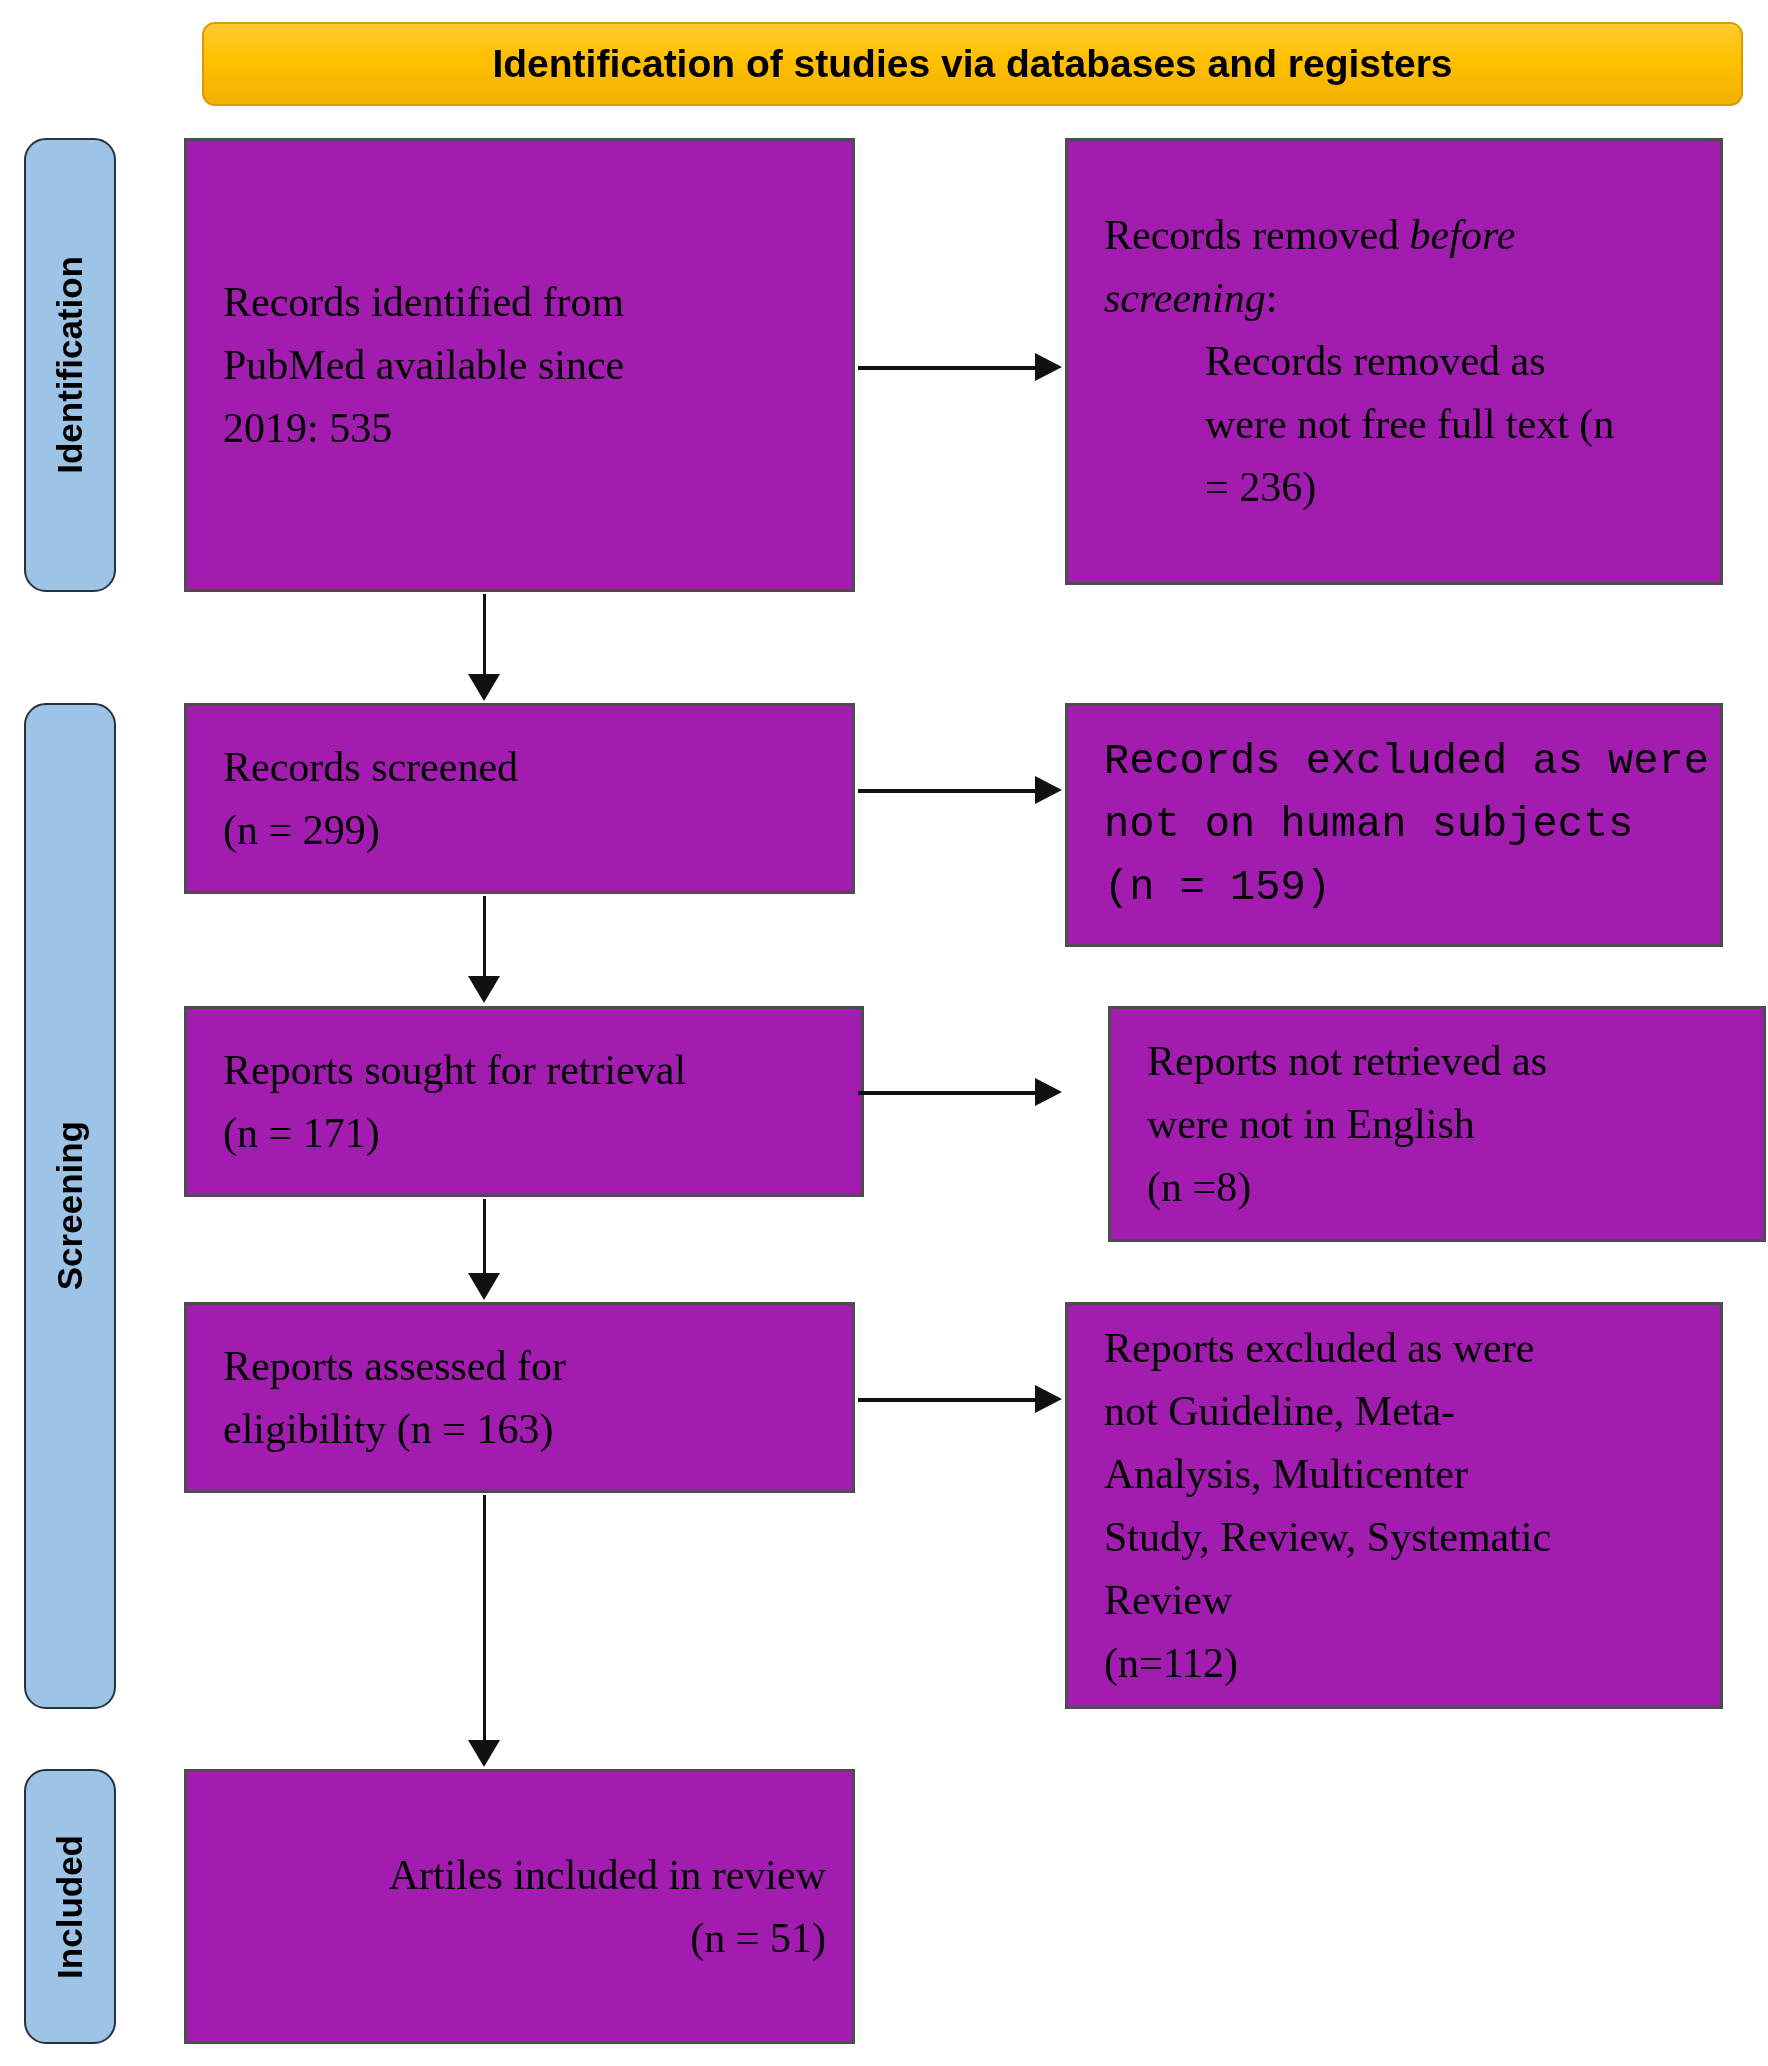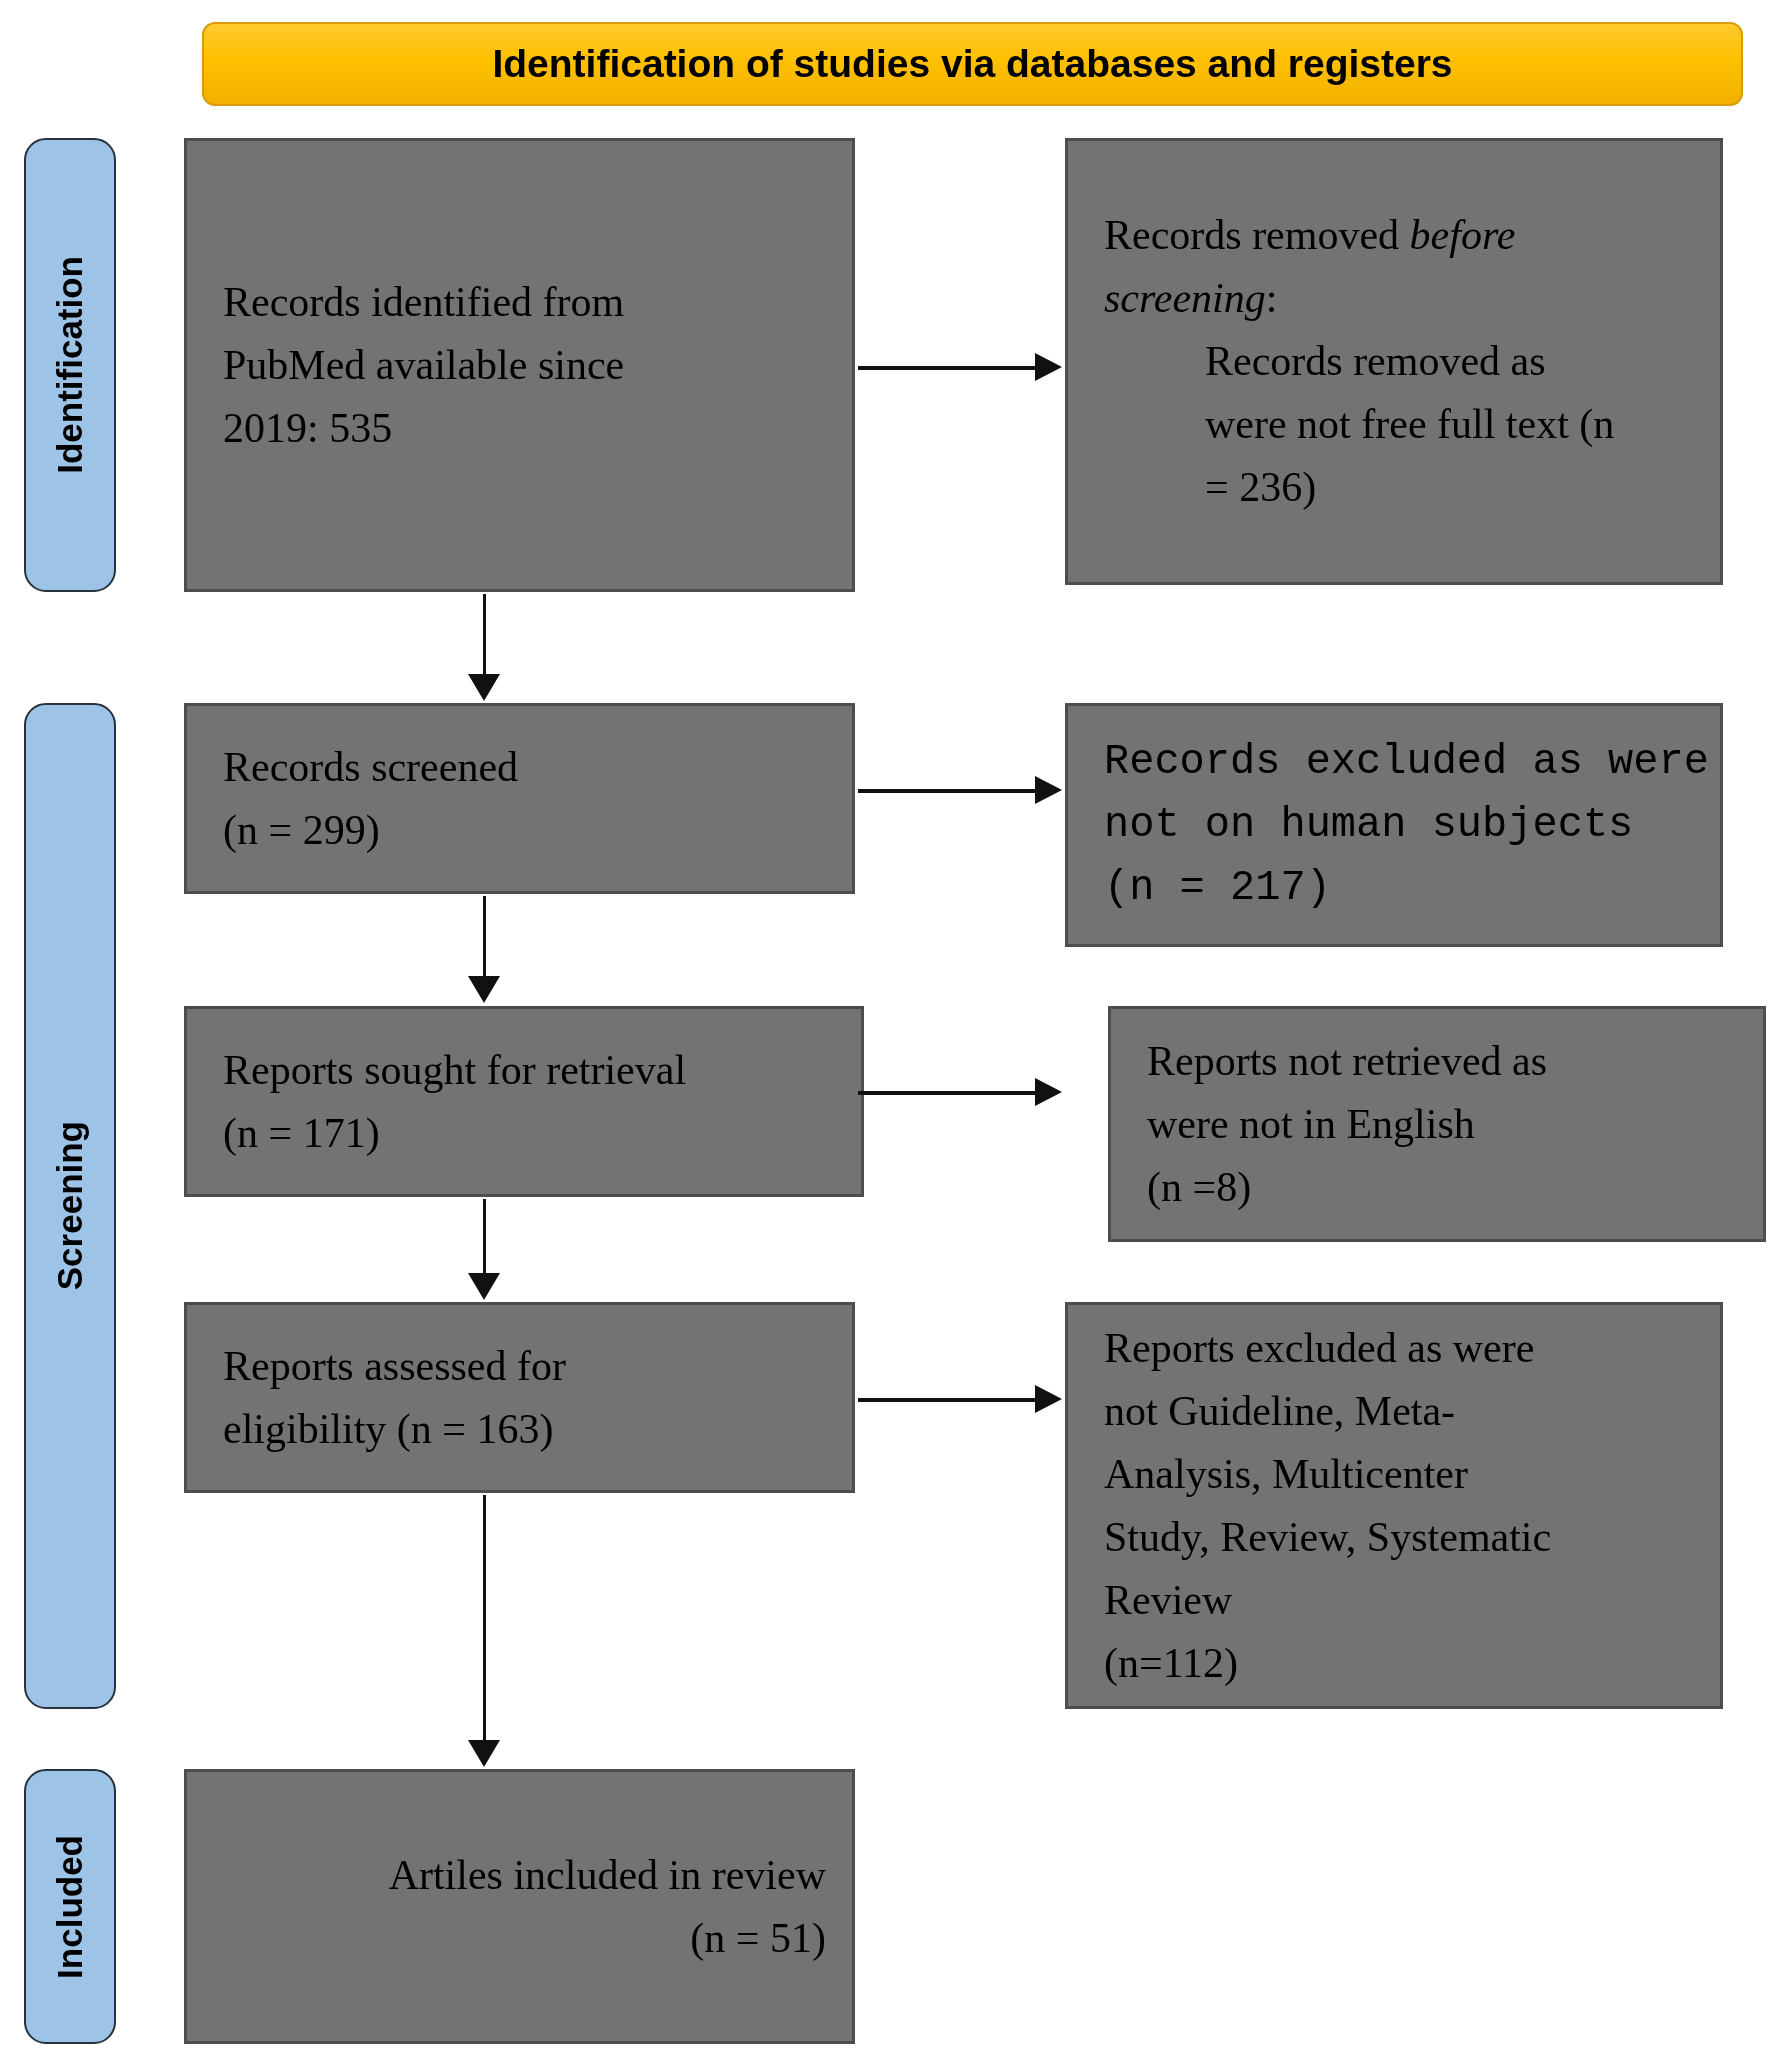--- a/index.html
+++ b/index.html
@@ -16,21 +16,21 @@
           display:flex;align-items:center;justify-content:center;}
   .banner span{font-family:"Liberation Sans",sans-serif;font-weight:bold;font-size:39px;color:#000;}
   .stage{position:absolute;left:24px;width:92px;box-sizing:border-box;
          background:var(--stage-bg);border:2.9px solid var(--stage-border);border-radius:22px;
          display:flex;align-items:center;justify-content:center;}
   .stage .vtext{writing-mode:vertical-rl;transform:rotate(180deg);
          font-family:"Liberation Sans",sans-serif;font-weight:bold;font-size:35px;color:#000;}
   .stage-ident{top:138px;height:454px;}
   .stage-screen{top:703px;height:1006px;}
   .stage-incl{top:1769px;height:275px;}
-  .box{position:absolute;box-sizing:border-box;background:#737373;border:3.6px solid var(--box-border);
+  .box{position:absolute;box-sizing:border-box;background:#a21caf;border:3.6px solid var(--box-border);
        display:flex;flex-direction:column;justify-content:center;
        padding:7.2px 26px 7.2px 36px;font-size:42px;line-height:1.5;}
   .b-identified{left:184px;top:138px;width:671px;height:454px;}
   .b-removed{left:1065px;top:138px;width:658px;height:447px;}
   .b-screened{left:184px;top:703px;width:671px;height:191px;}
   .b-excluded1{left:1065px;top:703px;width:658px;height:244px;font-family:Liberation Mono, monospace;}
   .b-sought{left:184px;top:1006px;width:680px;height:191px;}
   .b-notret{left:1108px;top:1006px;width:658px;height:236px;}
   .b-assessed{left:184px;top:1302px;width:671px;height:191px;}
   .b-excluded2{left:1065px;top:1302px;width:658px;height:407px;}
@@ -82,21 +82,21 @@
   </div>
 
   <div class="box b-screened">
     <div class="line">Records screened</div>
     <div class="line">(n = 299)</div>
   </div>
 
   <div class="box b-excluded1">
     <div class="line">Records excluded as were</div>
     <div class="line">not on human subjects</div>
-    <div class="line">(n = 217)</div>
+    <div class="line">(n = 159)</div>
   </div>
 
   <div class="box b-sought">
     <div class="line">Reports sought for retrieval</div>
     <div class="line">(n = 171)</div>
   </div>
 
   <div class="box b-notret">
     <div class="line">Reports not retrieved as</div>
     <div class="line">were not in English</div>

